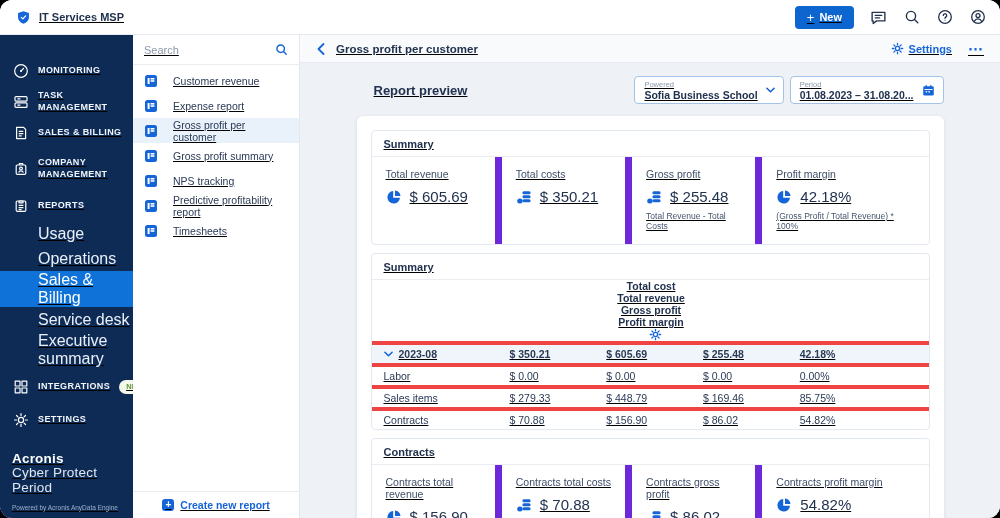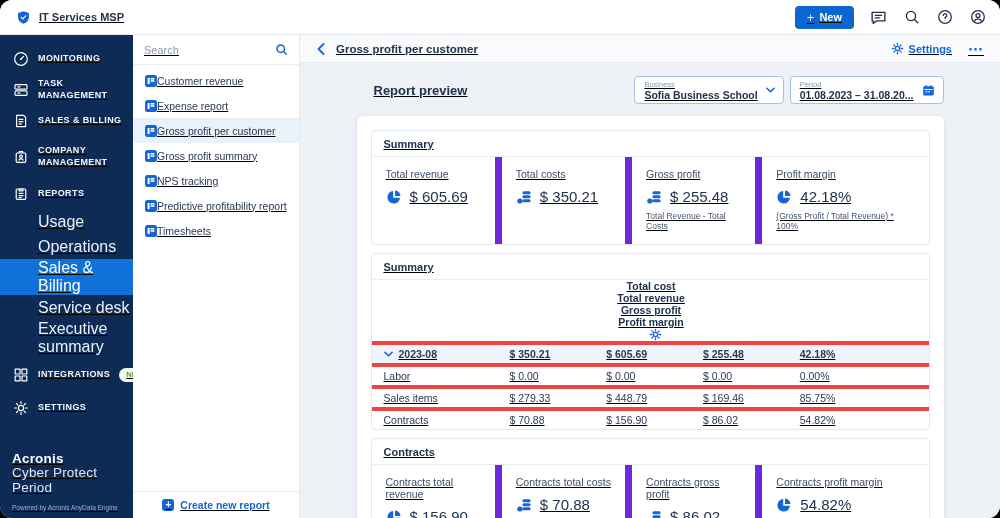--- a/index.html
+++ b/index.html
@@ -12,42 +12,42 @@
   .brand-title { font-size:11px; font-weight:700; color:#22324e; }
   .topbar-right { margin-left:auto; display:flex; align-items:center; gap:16px; }
   .btn-new { display:flex; align-items:center; gap:5px; background:#0d66d0; color:#fff; border:none; border-radius:4px; height:23px; padding:0 12px; font-size:11px; font-weight:700; cursor:pointer; font-family:inherit; }
   .btn-new .plus { font-size:13px; font-weight:400; line-height:1; }
   .tb-icon { width:17px; height:17px; display:flex; align-items:center; justify-content:center; cursor:pointer; }
   .tb-icon svg { display:block; }
 
   .body-row { display:flex; height:483px; }
 
   
-  .sidebar { width:133px; background:#0d2b55; color:#fff; display:flex; flex-direction:column; padding-top:8px; flex-shrink:0; }
+  .sidebar { width:133px; background:#0d2b55; color:#fff; display:flex; flex-direction:column; padding-top:20px; flex-shrink:0; }
   .nav-item { display:flex; align-items:center; gap:9px; padding:0 6px 0 12px; min-height:31px; cursor:pointer; }
   .nav-item.tall { min-height:42px; }
   .nav-icon { width:17px; display:flex; justify-content:center; flex-shrink:0; }
   .nav-label { font-size:9px; font-weight:700; letter-spacing:.4px; color:#f2f6fb; line-height:1.3; }
   .sub-item { display:flex; align-items:center; padding-left:38px; min-height:25px; font-size:16px; color:#eaf0f8; cursor:pointer; }
   .sub-item.active { background:#0f72d8; color:#fff; }
   .badge-new { margin-left:auto; margin-right:6px; background:#f3f9ea; color:#5f9630; font-size:7.5px; font-weight:700; letter-spacing:.3px; border-radius:8px; padding:2.5px 7px; }
   .nav-item.integrations { margin-top:3px; }
   .nav-item.settings { margin-top:2px; }
   .sidebar-logo { margin-top:auto; padding:0 10px 7px 12px; }
   .logo-l1 { font-size:13.5px; font-weight:700; color:#fff; letter-spacing:.2px; }
   .logo-l2 { font-size:13.5px; font-weight:300; color:#dfe7f2; margin-top:-1px; letter-spacing:.2px; }
   .powered { font-size:6.5px; color:#9db0ca; margin-top:9px; }
 
   
   .list-panel { width:167px; background:#fff; border-right:1px solid #e3e8ef; display:flex; flex-direction:column; flex-shrink:0; }
   .search-row { height:30px; display:flex; align-items:center; padding:0 11px; border-bottom:1px solid #e9edf2; gap:6px; }
   .search-input { border:none; outline:none; flex:1; font-size:11px; color:#2a3a55; min-width:0; font-family:inherit; background:transparent; }
   .search-input::placeholder { color:#8b98ab; }
   .report-list { padding-top:3px; }
-  .report-item { display:flex; align-items:center; gap:0; min-height:25px; padding:0 10px 0 12px; font-size:10.5px; color:#2a3a55; cursor:pointer; }
+  .report-item { display:flex; align-items:center; gap:16px; min-height:25px; padding:0 10px 0 12px; font-size:10.5px; color:#2a3a55; cursor:pointer; }
   .report-item.selected { background:#e9f2fb; }
   .ri-icon { flex-shrink:0; display:flex; }
   .list-footer { margin-top:auto; border-top:1px solid #e9edf2; height:27px; display:flex; align-items:center; justify-content:center; gap:6px; cursor:pointer; }
   .cnr-icon { width:12px; height:12px; background:#1565d8; border-radius:3px; color:#fff; font-size:10px; line-height:11px; text-align:center; font-weight:700; }
   .cnr-label { color:#1565d8; font-size:10.5px; font-weight:700; }
 
   
   .main { flex:1; display:flex; flex-direction:column; background:#eef1f6; min-width:0; }
   .main-header { height:28px; background:#f8fafc; border-bottom:1px solid #e6eaf0; display:flex; align-items:center; padding:0 16px 0 17px; flex-shrink:0; }
   .back-btn { display:flex; align-items:center; cursor:pointer; }
@@ -349,21 +349,21 @@
       </div>
 
       <div class="content">
         <div class="content-inner">
 
           <div class="preview-row">
             <span class="preview-title">Report preview</span>
             <span class="filters">
               <span class="filter-box">
                 <span class="filter-texts">
-                  <span class="filter-label">Business</span>
+                  <span class="filter-label">Powered</span>
                   <span class="filter-value">Sofia Business School</span>
                 </span>
                 <span class="f-icon">
                   <svg width="9" height="6" viewBox="0 0 10 6" fill="none" stroke="#1565d8" stroke-width="1.7" stroke-linecap="round" stroke-linejoin="round">
                       <path d="M1 1l4 4 4-4"></path>
                     </svg>
                 </span>
               </span>
               <span class="filter-box">
                 <span class="filter-texts">

